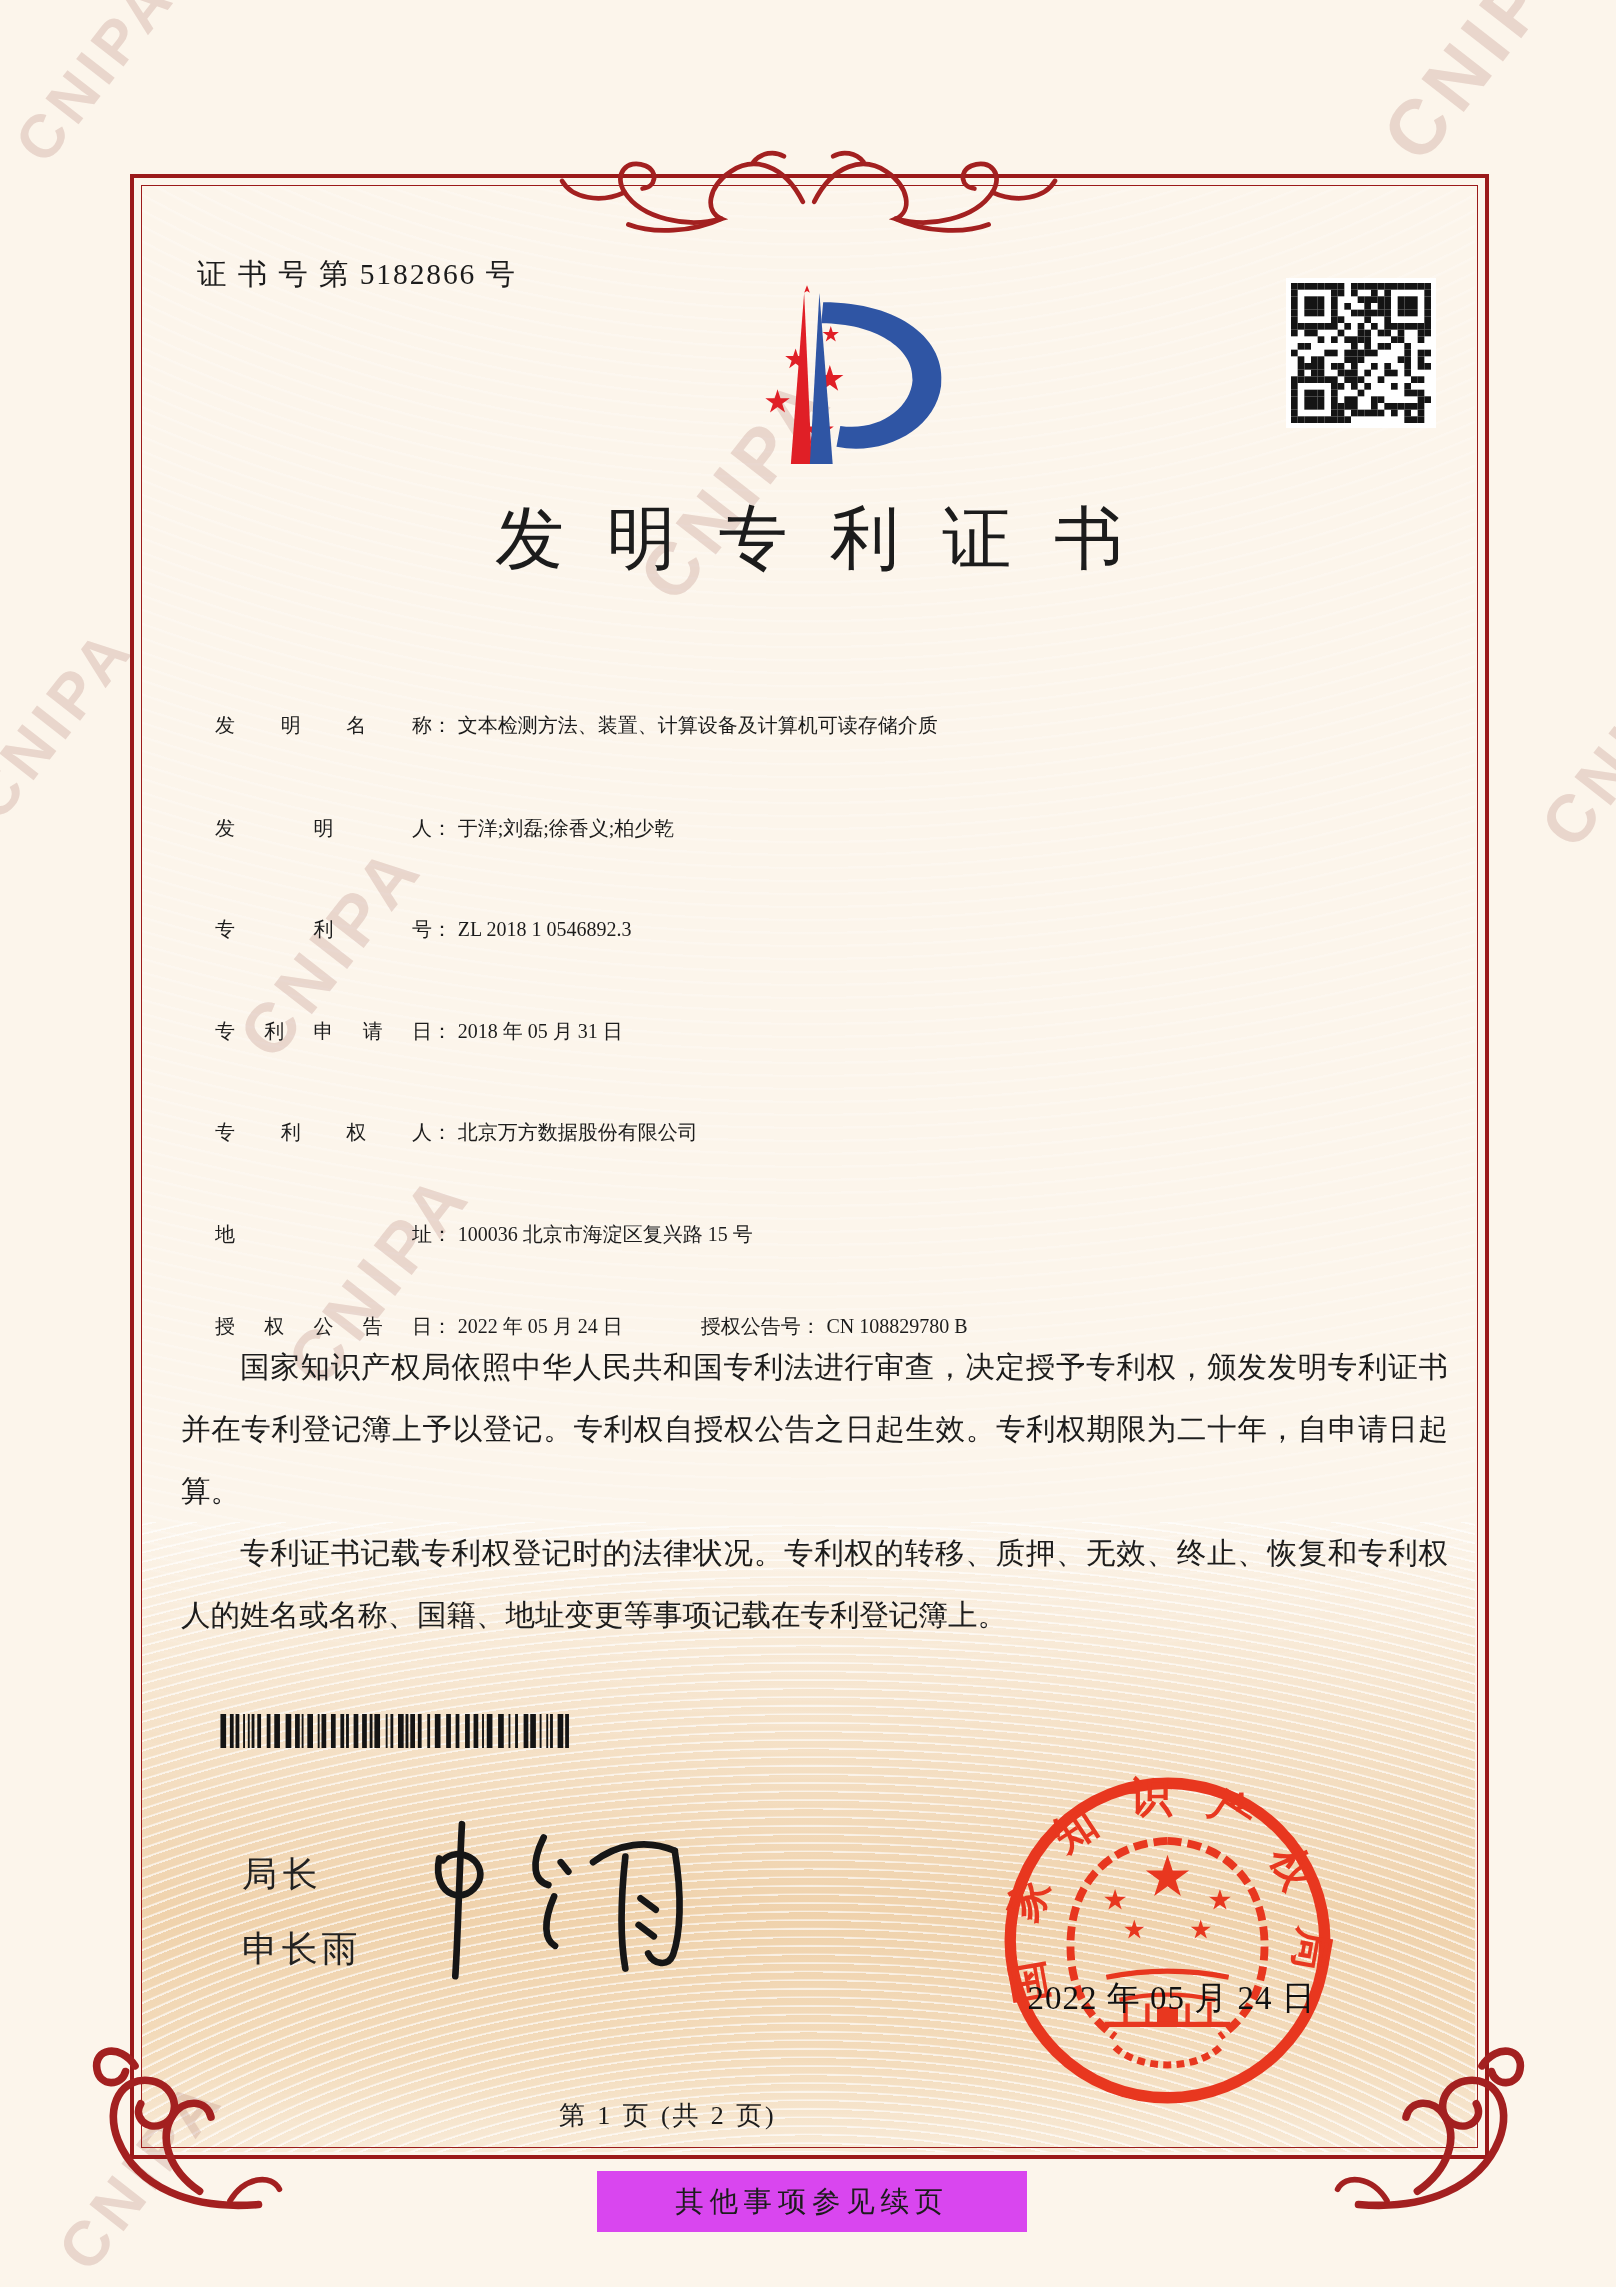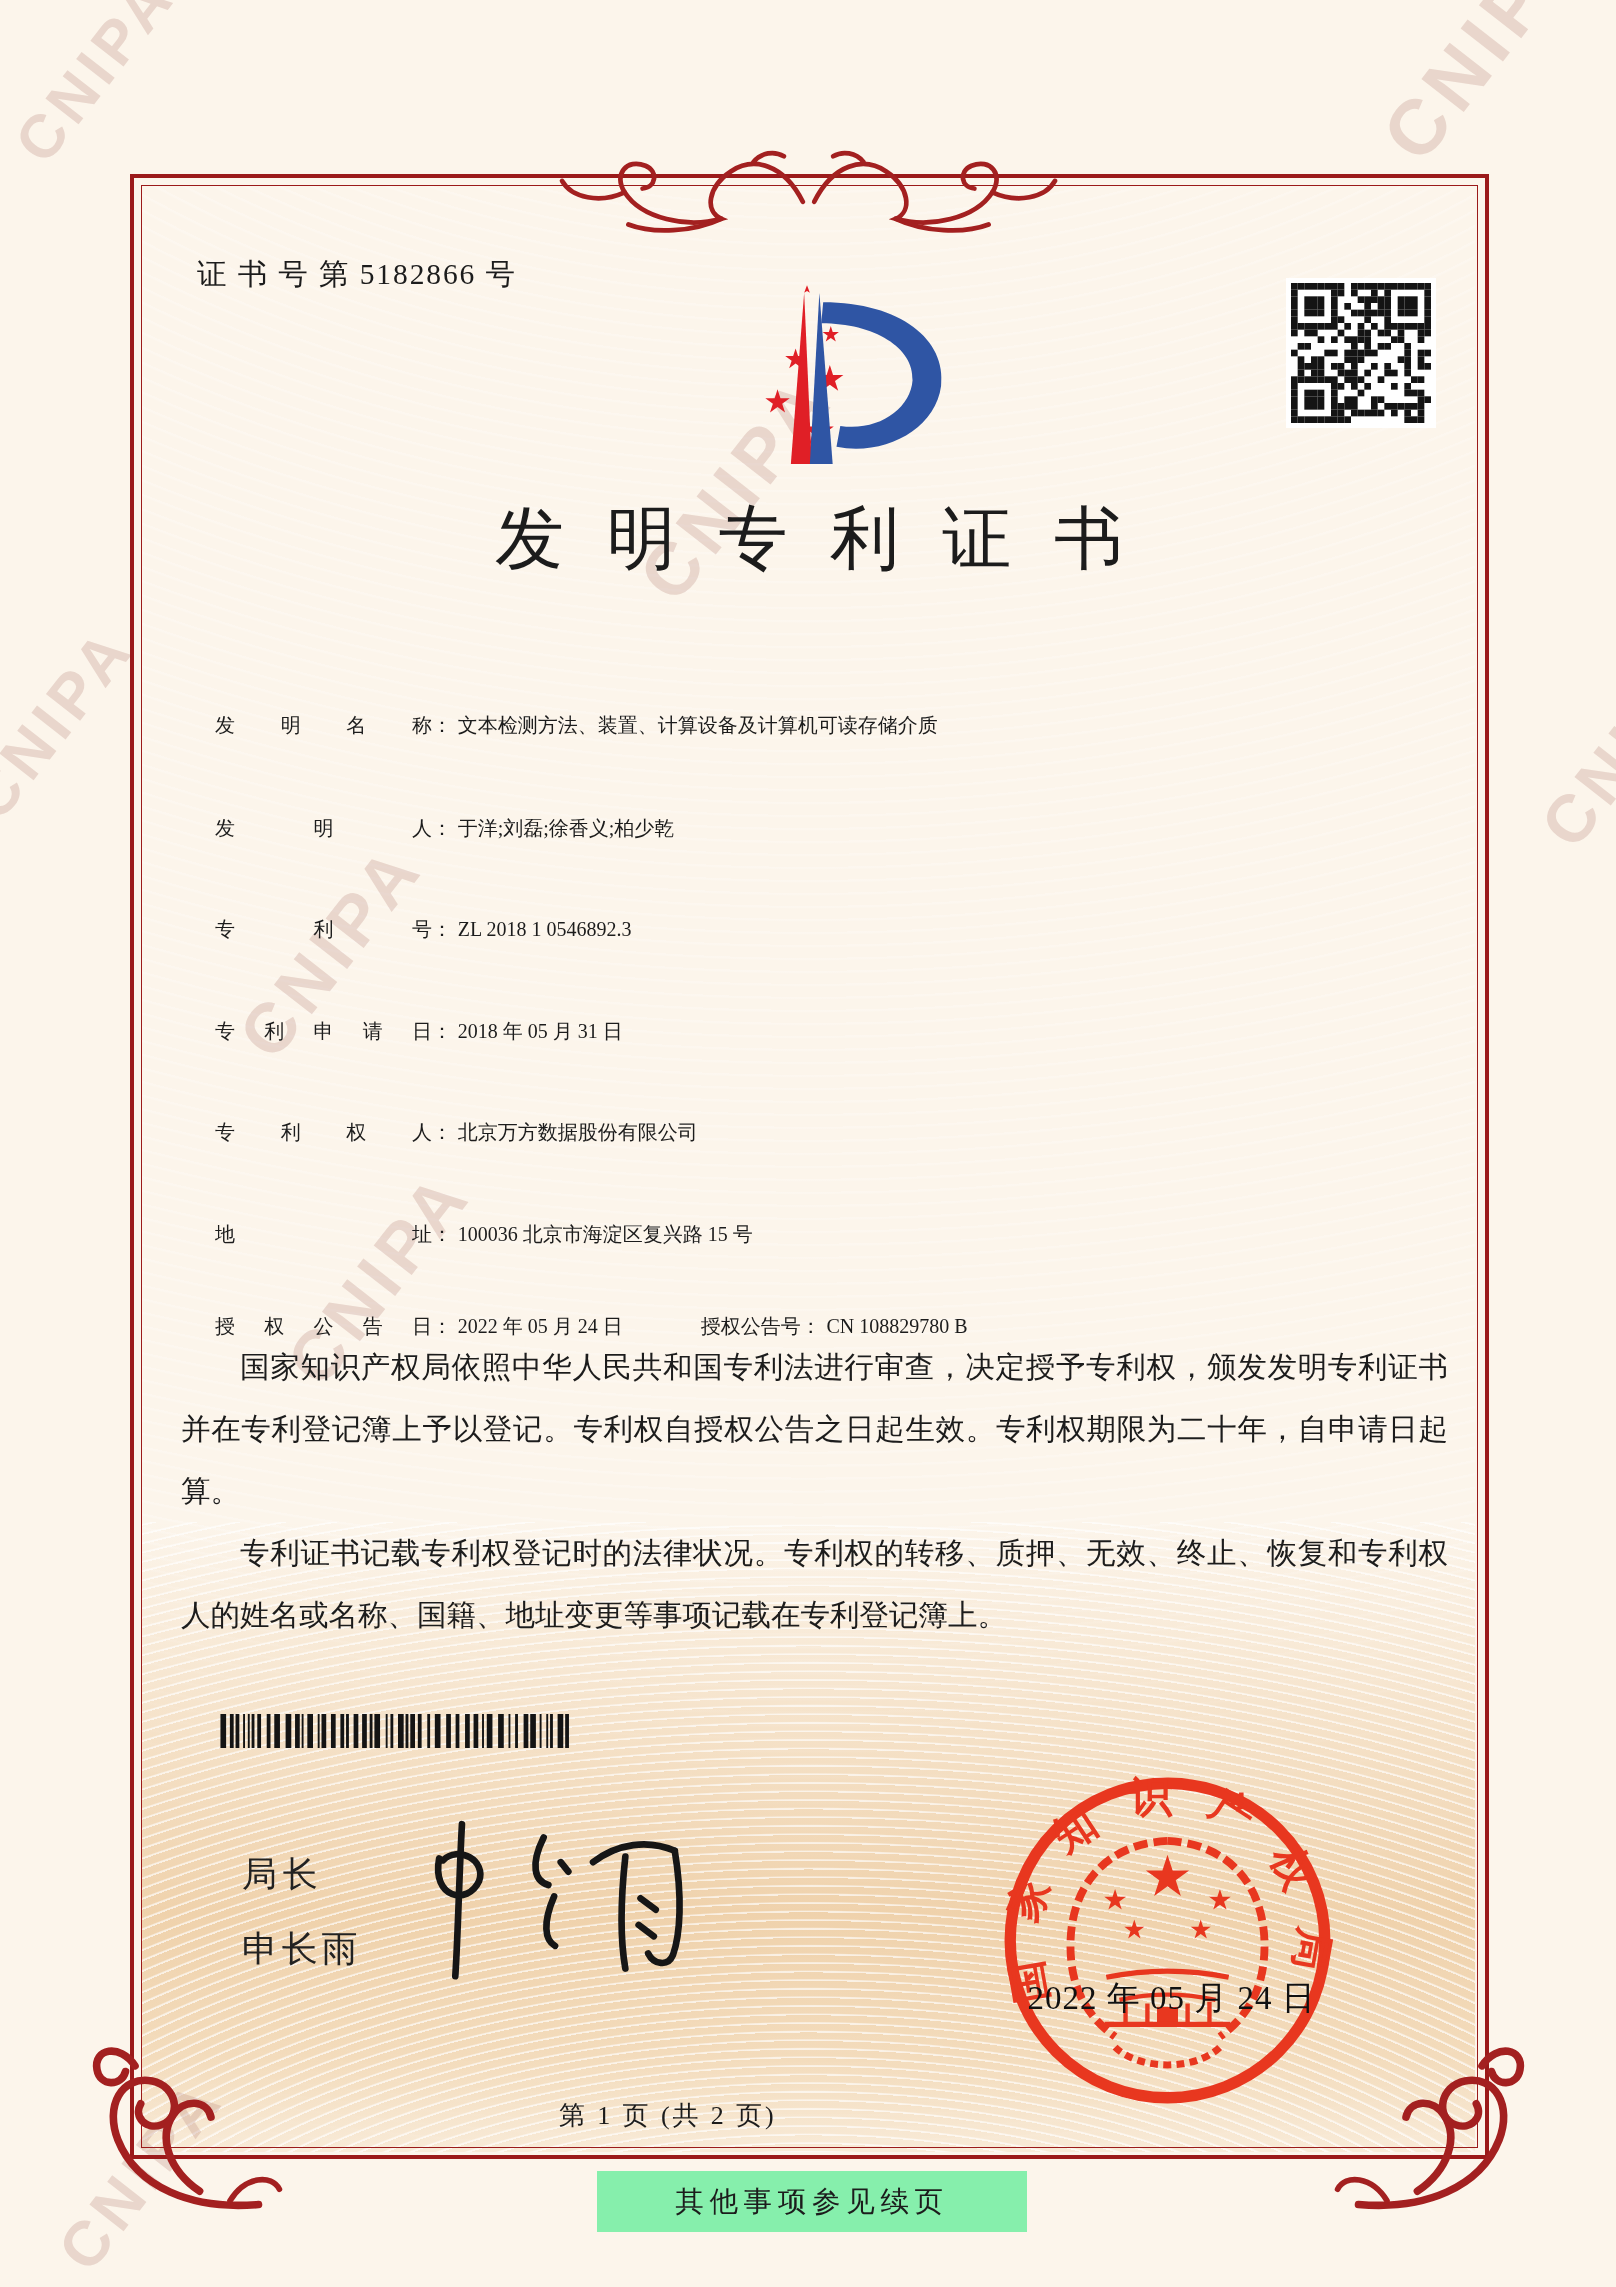--- a/index.html
+++ b/index.html
@@ -71,21 +71,21 @@
       font-family:Liberation Mono, monospace;letter-spacing:5.7px;color:#222;}
   .signer-name{position:absolute;left:242px;top:1925px;font-size:36px;
       font-family:"Liberation Sans","DejaVu Sans",sans-serif;letter-spacing:3.8px;color:#222;}
   .signature{position:absolute;left:399px;top:1809px;width:295px;height:190px;}
   .seal{position:absolute;left:984px;top:1757px;width:367px;height:367px;}
   .seal-date{position:absolute;left:1006px;top:1976px;width:331px;text-align:center;
       font-size:33px;letter-spacing:1px;color:#111;z-index:5;}
   .page-info{position:absolute;left:559px;top:2098px;width:380px;text-align:left;
       font-size:26px;letter-spacing:2.9px;}
   .footer-note-band{position:absolute;left:597px;top:2171px;width:430px;height:61px;
-      background:#86efac;z-index:4;display:flex;align-items:center;justify-content:center;}
+      background:#d946ef;z-index:4;display:flex;align-items:center;justify-content:center;}
   .footer-note-band span{font-size:28.5px;letter-spacing:5.7px;}
 </style>
 </head>
 <body>
 
 <svg width="0" height="0" style="position:absolute">
   <defs>
     <polygon id="star" points="0,-10 2.25,-3.09 9.51,-3.09 3.63,1.18 5.88,8.09 0,3.82 -5.88,8.09 -3.63,1.18 -9.51,-3.09 -2.25,-3.09"></polygon>
     <g id="corner-curl" fill="none" stroke="#a32020" stroke-width="8" stroke-linecap="round">
       <path d="M190,190 C120,196 62,172 42,122 C28,86 46,54 78,60 C104,65 110,98 88,106 C72,112 58,98 66,84"></path>

